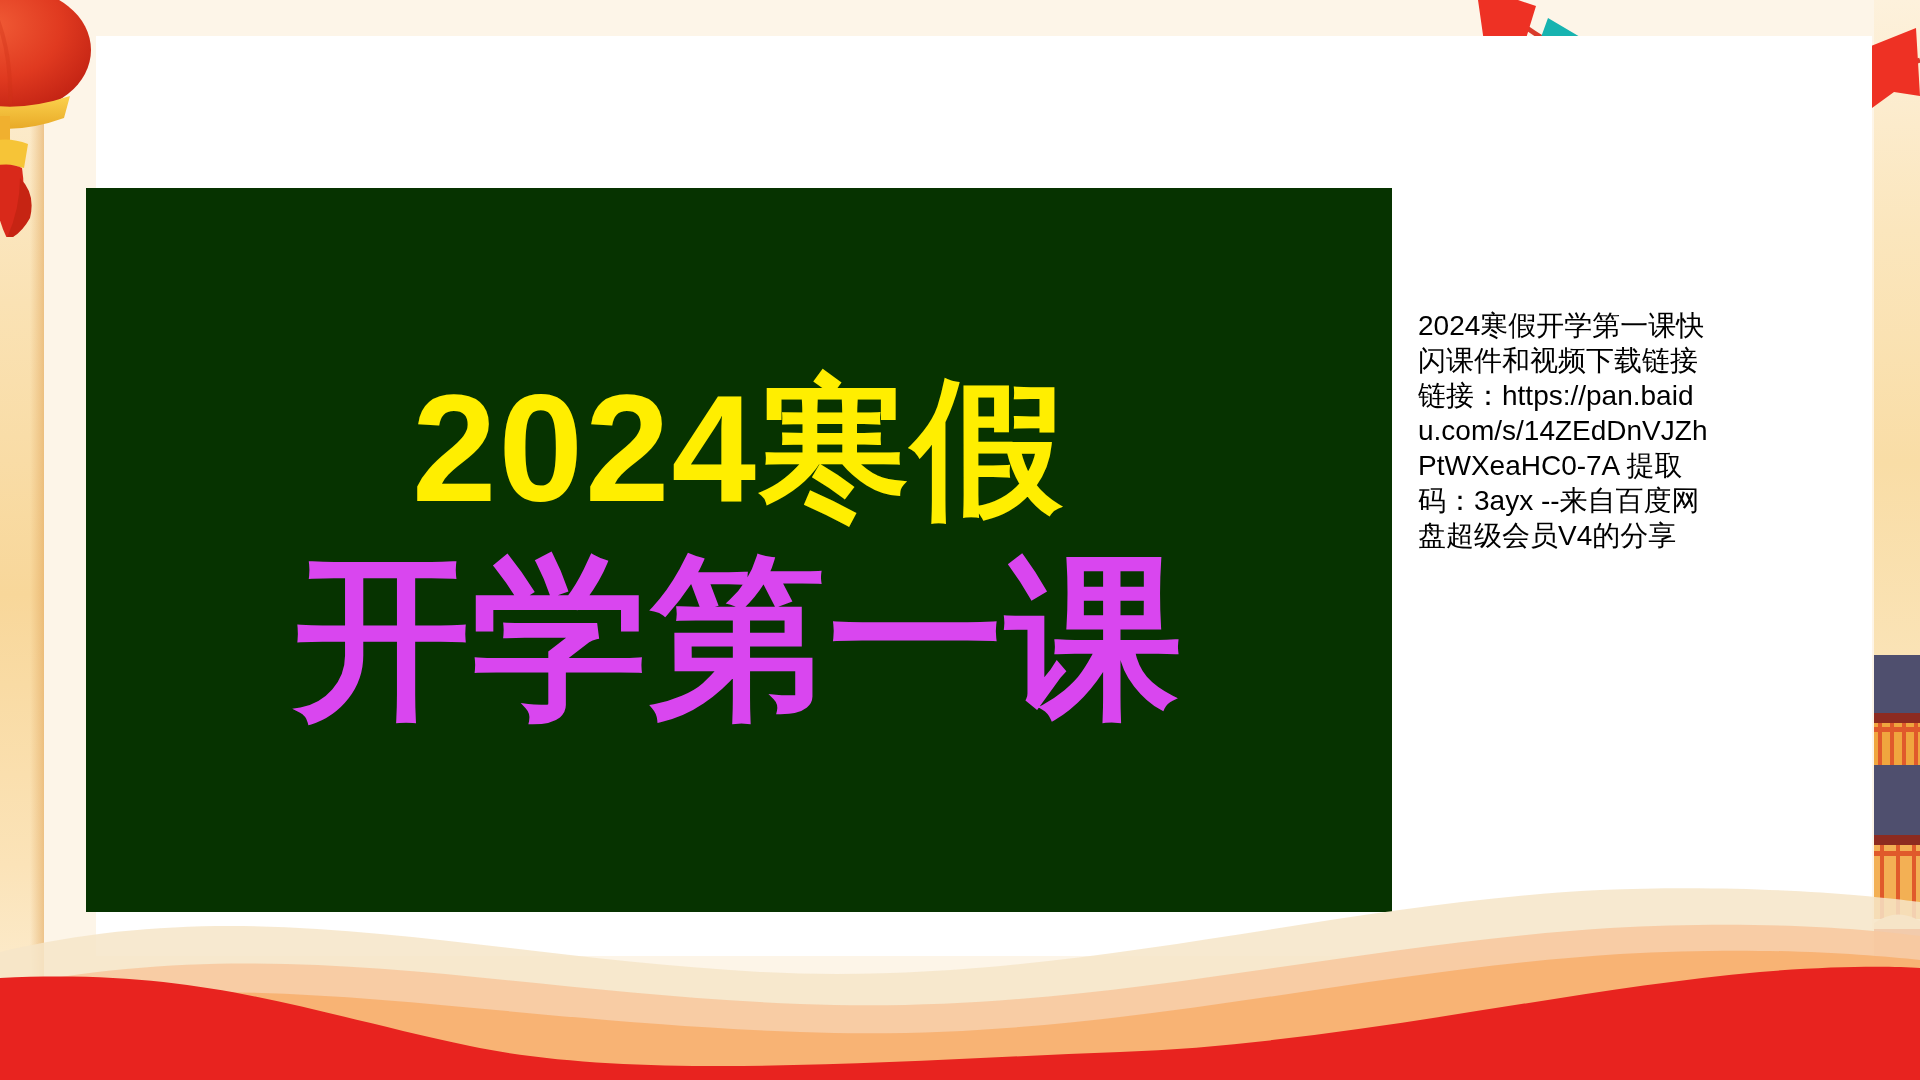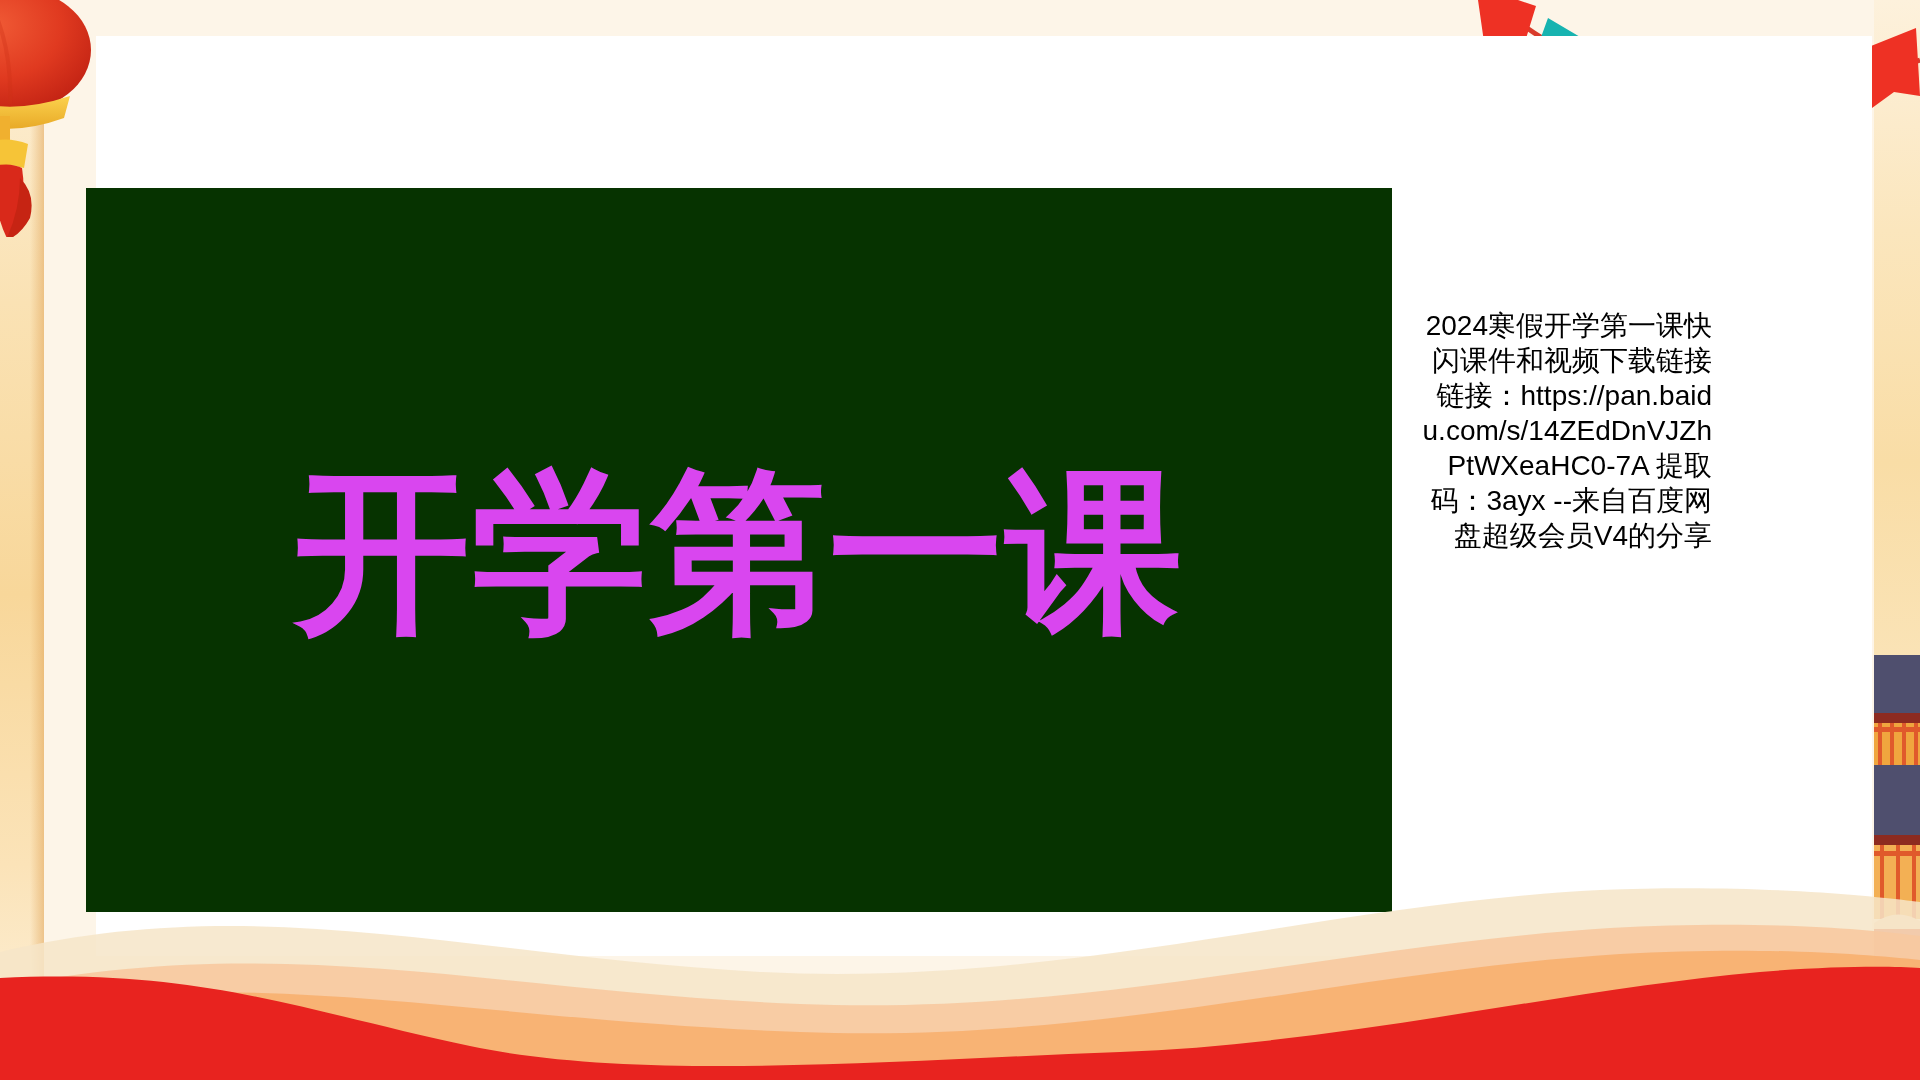--- a/index.html
+++ b/index.html
@@ -136,21 +136,20 @@
     position: absolute;
     left: 1418px;
     top: 308px;
     width: 294px;
     color: #000000;
     font-size: 28px;
     line-height: 35px;
     font-weight: 400;
     word-break: break-all;
     white-space: pre-wrap;
-    text-align: right;
   }
 </style>
 </head>
 <body>
 
 <div id="slide">
 
   <div class="edge-strip-left">
     <div class="edge-strip-left-inner"></div>
   </div>
@@ -208,20 +207,21 @@
     <rect x="40" y="124" width="12" height="28" fill="#f0b02f"></rect>
     <path d="M30 150 Q 50 144 70 152 L66 176 Q 48 170 34 176 Z" fill="#f6c437"></path>
     <path d="M36 174 Q 52 170 64 176 Q 70 214 52 252 Q 34 220 36 174 Z" fill="#d9291a"></path>
     <path d="M18 188 Q 34 196 38 214 Q 30 250 8 246 Q 4 212 18 188 Z" fill="#e03524"></path>
     <path d="M62 186 Q 78 202 72 226 Q 62 244 48 248 Q 62 218 62 186 Z" fill="#c62413"></path>
   </svg>
 
   <div class="content-panel"></div>
 
   <div class="blackboard">
+    <div class="board-title-line1">2024寒假</div>
     <div class="board-title-line2">开学第一课</div>
   </div>
 
   <div class="side-text">2024寒假开学第一课快闪课件和视频下载链接 链接：https://pan.baidu.com/s/14ZEdDnVJZhPtWXeaHC0-7A 提取码：3ayx --来自百度网盘超级会员V4的分享</div>
 
   <svg class="waves" viewBox="0 0 1920 220" preserveAspectRatio="none">
     <path d="M0 92 C 260 30 470 96 760 112 C 1060 128 1320 44 1600 30 C 1740 24 1860 34 1920 42 L1920 220 L0 220 Z" fill="#f6e5c8" opacity=".85"></path>
     <path d="M0 128 C 280 70 500 132 800 144 C 1090 156 1330 86 1610 68 C 1750 60 1860 68 1920 76 L1920 220 L0 220 Z" fill="#f7c9a0" opacity=".9"></path>
     <path d="M0 150 C 260 104 470 160 800 172 C 1100 184 1340 112 1620 94 C 1760 86 1860 94 1920 100 L1920 220 L0 220 Z" fill="#f8b172" opacity=".95"></path>
     <path d="M0 118 C 200 108 300 150 470 186 C 640 222 900 200 1120 192 C 1340 184 1560 130 1760 112 C 1830 106 1890 106 1920 108 L1920 220 L0 220 Z" fill="#e8231f"></path>

